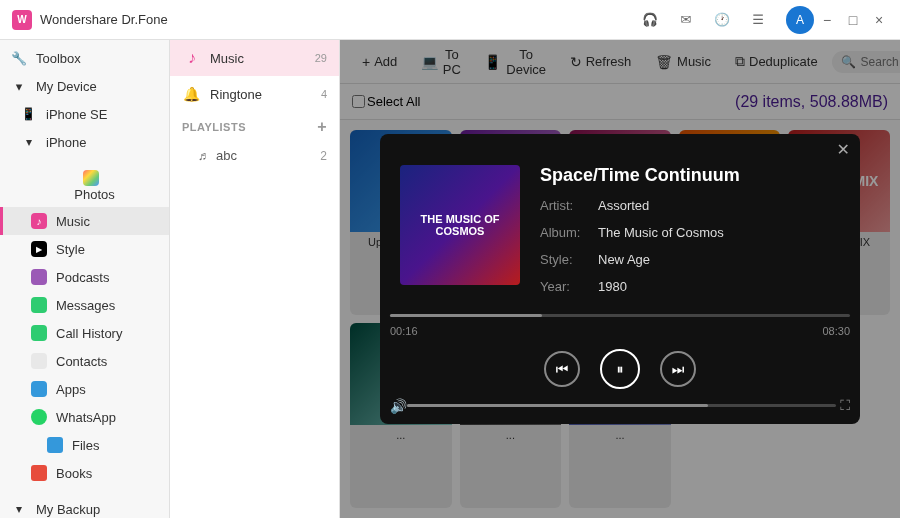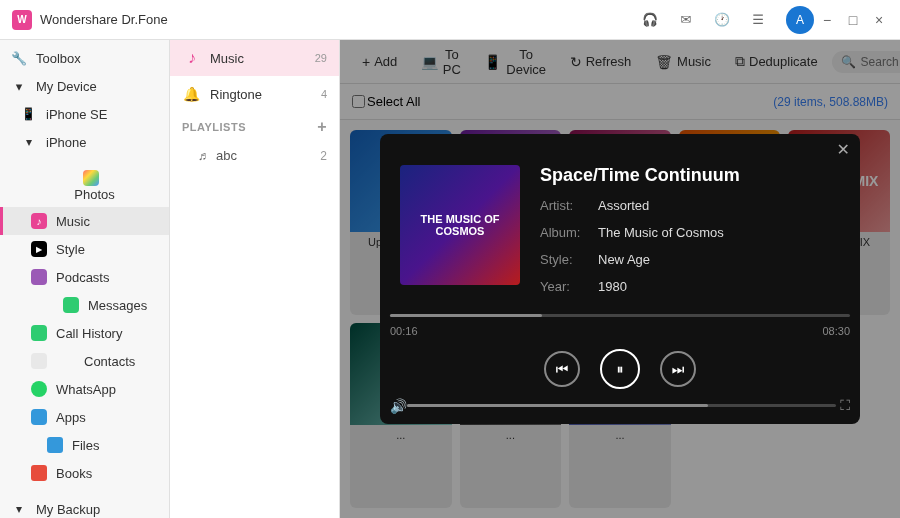--- a/index.html
+++ b/index.html
@@ -49,21 +49,21 @@
     
     .toolbar { height: 44px; background: #fff; border-bottom: 1px solid #e0e0e0; display: flex; align-items: center; padding: 0 12px; gap: 4px; flex-shrink: 0; }
     .toolbar-btn { display: flex; align-items: center; gap: 4px; padding: 5px 10px; border-radius: 4px; cursor: pointer; color: #333; font-size: 13px; border: none; background: none; }
     .toolbar-btn .btn-icon { font-size: 14px; }
     .toolbar-search { margin-left: auto; display: flex; align-items: center; background: #f0f0f0; border-radius: 16px; padding: 4px 10px; gap: 4px; }
     .toolbar-search input { border: none; background: transparent; outline: none; font-size: 12px; width: 100px; }
 
     
     .select-bar { height: 36px; background: #fff; border-bottom: 1px solid #e0e0e0; display: flex; align-items: center; padding: 0 12px; gap: 8px; flex-shrink: 0; }
     .select-bar label { display: flex; align-items: center; gap: 2px; cursor: pointer; font-size: 13px; }
-    .select-bar .count-info { margin-left: auto; font-size: 12px; color: #3b82f6; }
+    .select-bar .count-info { margin-left: auto; font-size: 16px; color: #4c1d95; }
 
     
     .music-grid { flex: 1; overflow: auto; padding: 10px; display: grid; grid-template-columns: repeat(auto-fill, minmax(100px, 1fr)); gap: 8px; }
     .music-card { background: #e8e8e8; border-radius: 6px; overflow: hidden; cursor: pointer; display: flex; flex-direction: column; align-items: center; }
     .music-card-thumb { width: 100%; aspect-ratio: 1; background: #ccc; display: flex; align-items: center; justify-content: center; position: relative; }
     .music-card-title { font-size: 11px; padding: 4px; text-align: center; color: #333; width: 100%; overflow: hidden; text-overflow: ellipsis; white-space: nowrap; }
 
     
     .modal-overlay { position: absolute; top: 0; left: 0; right: 0; bottom: 0; background: rgba(0,0,0,0.4); display: flex; align-items: center; justify-content: center; z-index: 100; }
     .modal { width: 480px; background: #111; border-radius: 8px; overflow: hidden; color: #fff; }
@@ -170,53 +170,53 @@
         <span class="label">Style</span>
       </div>
 
       <div class="sidebar-item" style="padding-left:30px;">
         <div class="icon">
             <div style="width:16px;height:16px;background:#9b59b6;border-radius:4px;"></div>
           </div>
         <span class="label">Podcasts</span>
       </div>
 
-      <div class="sidebar-item" style="padding-left:30px;margin-left:32px;">
+      <div class="sidebar-item" style="padding-left:30px;">
         <div class="icon">
             <div style="width:16px;height:16px;background:#2ecc71;border-radius:4px;"></div>
           </div>
         <span class="label">Messages</span>
       </div>
 
       <div class="sidebar-item" style="padding-left:30px;">
         <div class="icon">
             <div style="width:16px;height:16px;background:#2ecc71;border-radius:4px;"></div>
           </div>
         <span class="label">Call History</span>
       </div>
 
-      <div class="sidebar-item" style="padding-left:30px;gap:28px;">
+      <div class="sidebar-item" style="padding-left:30px;">
         <div class="icon">
             <div style="width:16px;height:16px;background:#e8e8e8;border-radius:4px;"></div>
           </div>
         <span class="label">Contacts</span>
       </div>
 
       <div class="sidebar-item" style="padding-left:30px;">
         <div class="icon">
+            <div style="width:16px;height:16px;background:#3498db;border-radius:4px;"></div>
+          </div>
+        <span class="label">Apps</span>
+      </div>
+
+      <div class="sidebar-item" style="padding-left:30px;">
+        <div class="icon">
             <div style="width:16px;height:16px;background:#25d366;border-radius:50%;"></div>
           </div>
         <span class="label">WhatsApp</span>
-      </div>
-
-      <div class="sidebar-item" style="padding-left:30px;">
-        <div class="icon">
-            <div style="width:16px;height:16px;background:#3498db;border-radius:4px;"></div>
-          </div>
-        <span class="label">Apps</span>
       </div>
 
       <div class="sidebar-item" style="padding-left:46px;">
         <div class="icon">
             <div style="width:16px;height:16px;background:#3498db;border-radius:3px;"></div>
           </div>
         <span class="label">Files</span>
       </div>
 
       <div class="sidebar-item" style="padding-left:30px;">

